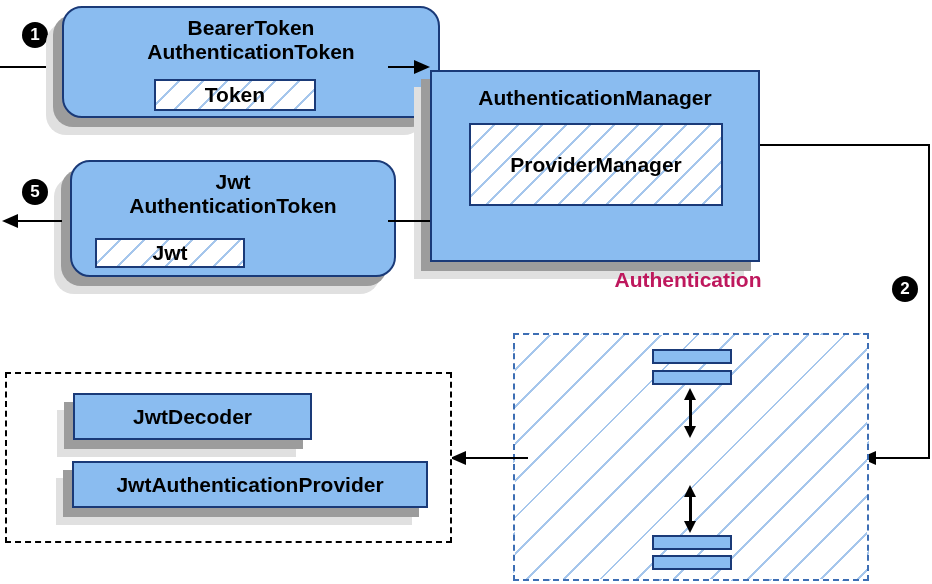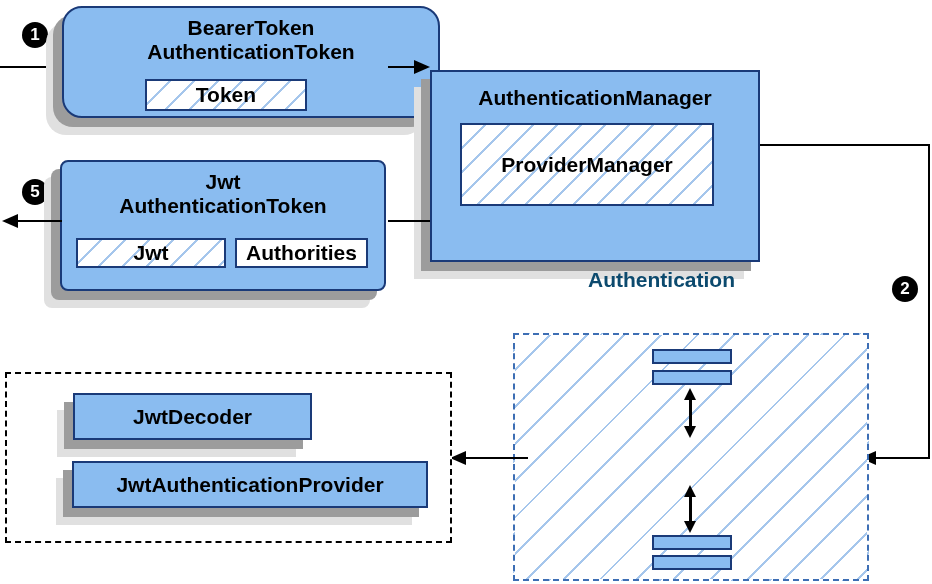--- a/index.html
+++ b/index.html
@@ -26,21 +26,21 @@
   .rounded{border-radius:20px;}
   .node-title{
     text-align:center;font-weight:bold;font-size:21px;line-height:24px;
     margin-top:8px;color:#000;
   }
   .field{
     position:absolute;box-sizing:border-box;
     border:2px solid var(--box-border);
     background:#fff;
     display:flex;align-items:center;justify-content:center;
-    font-weight:bold;font-size:21px;color:#000;
+    font-weight:bold;font-size:21px;color:#000;margin-left:9px;
   }
   .hatch-small{
     background-color:#fff;
     background-image:repeating-linear-gradient(135deg, rgba(0,0,0,0) 0 15px, var(--hatch-line) 15px 17px);
   }
   .hatch-large{
     background-color:#fff;
     background-image:repeating-linear-gradient(135deg, rgba(0,0,0,0) 0 24px, var(--hatch-line) 24px 26px);
   }
   .label-box{
@@ -67,21 +67,21 @@
   .dotted-black{
     position:absolute;box-sizing:border-box;
     border:2.5px dashed #000;
     background:#fff;
   }
   .bar{
     position:absolute;box-sizing:border-box;
     background:var(--box-fill);border:2px solid var(--box-border);
   }
   .big-label{
-    position:absolute;font-weight:bold;font-size:21px;line-height:24px;color:#0c4a6e;
+    position:absolute;text-align:center;font-weight:bold;font-size:21px;line-height:24px;color:#be185d;
   }
 </style>
 </head>
 <body>
 
 <div class="canvas">
 
   <div class="badge" style="left:22px;top:22px;">1</div>
   <div class="badge" style="left:892px;top:276px;">2</div>
   <div class="badge" style="left:27px;top:405px;">3</div>
@@ -99,27 +99,26 @@
   </div>
 
   <div class="hline" style="left:388px;top:66px;width:30px;"></div>
   <div class="ah ah-right" style="left:414px;top:60px;"></div>
 
   <div class="node" style="left:430px;top:70px;width:330px;height:192px;">
     <div class="node-title" style="margin-top:14px;">AuthenticationManager</div>
     <div class="field hatch-small" style="left:28px;top:51px;width:254px;height:83px;">ProviderManager</div>
   </div>
 
-  <div class="node rounded" style="left:60px;top:160px;width:326px;height:131px;border-radius:8px;">
+  <div class="node rounded" style="left:70px;top:160px;width:326px;height:117px;">
     <div class="node-title">
       <div>Jwt</div>
       <div>AuthenticationToken</div>
     </div>
     <div class="field hatch-small" style="left:14px;top:76px;width:150px;height:30px;">Jwt</div>
-    <div class="field" style="left:173px;top:76px;width:133px;height:30px;">Authorities</div>
   </div>
 
   <div class="hline" style="left:388px;top:220px;width:42px;"></div>
 
   <div class="hline" style="left:14px;top:220px;width:48px;"></div>
   <div class="ah ah-left" style="left:2px;top:214px;"></div>
 
   <div class="hline" style="left:760px;top:144px;width:170px;"></div>
   <div class="vline" style="left:928px;top:144px;height:315px;"></div>
   <div class="hline" style="left:874px;top:457px;width:56px;"></div>

